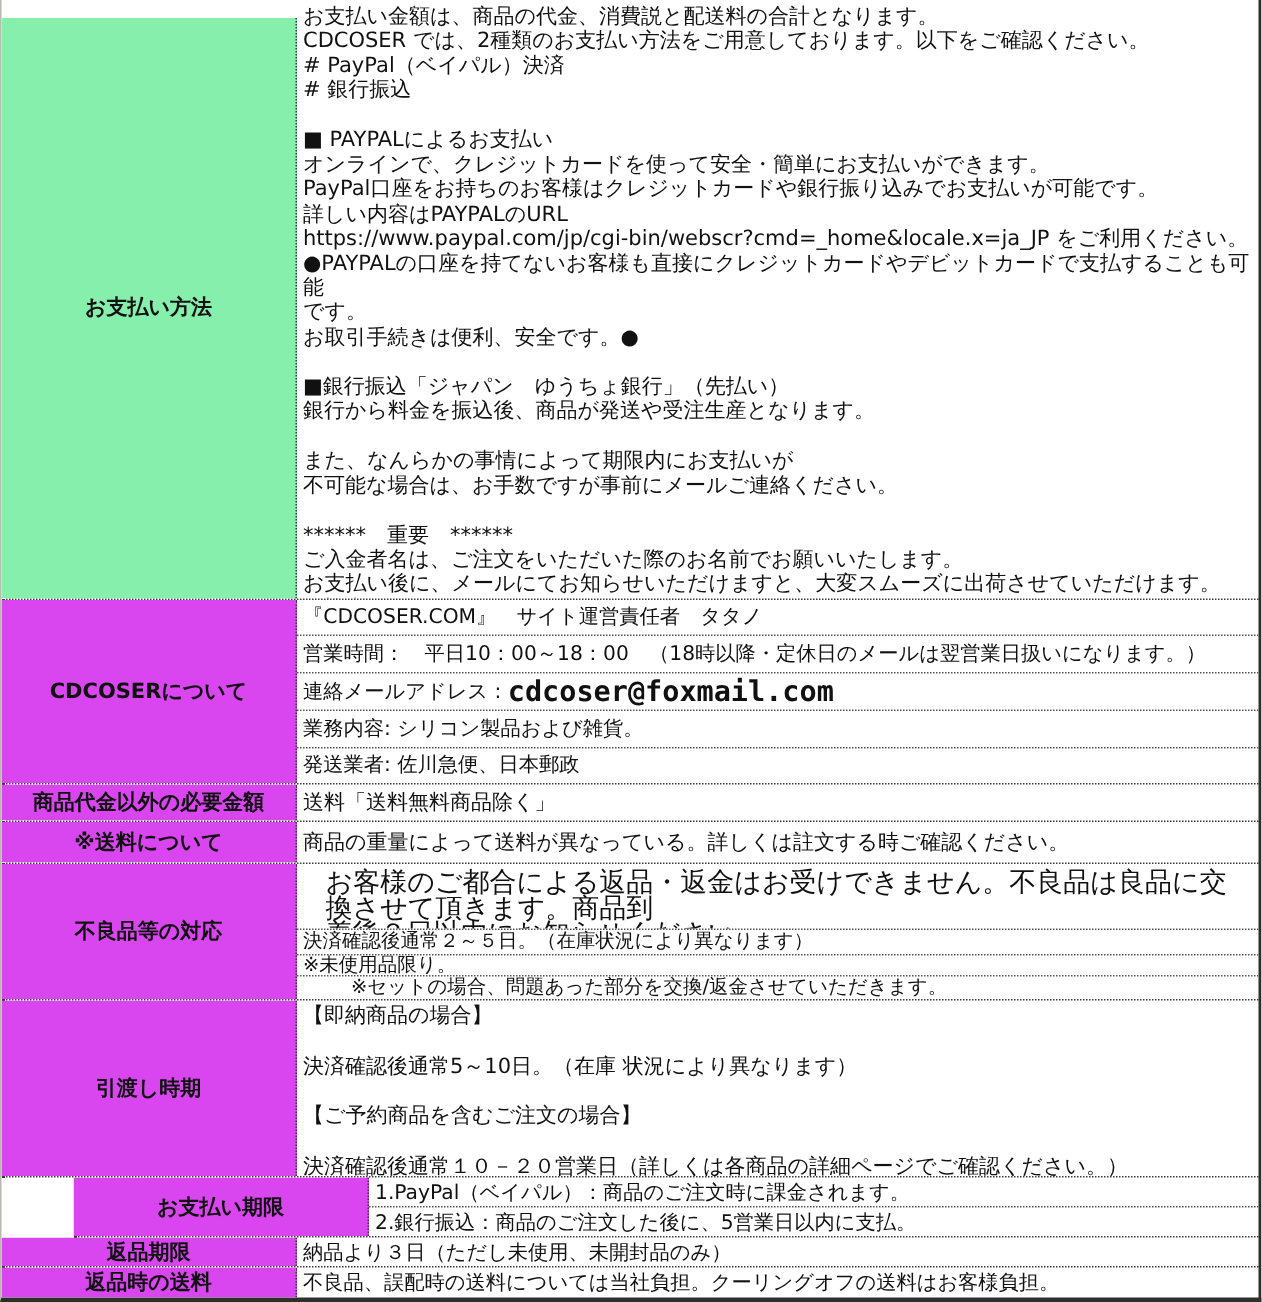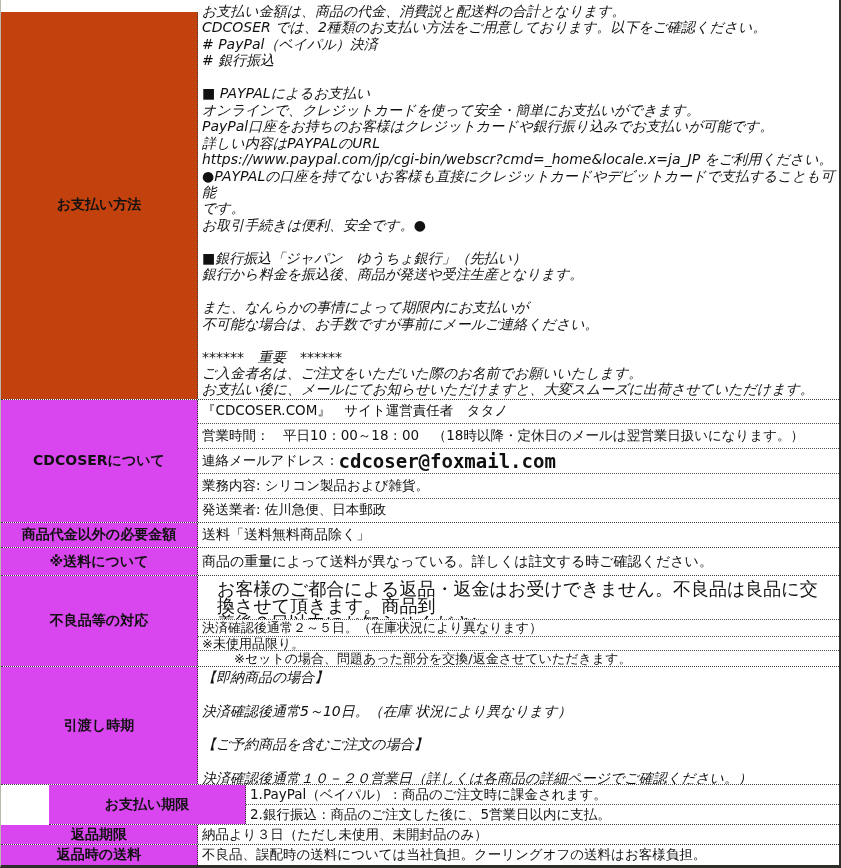--- a/index.html
+++ b/index.html
@@ -26,28 +26,27 @@
   .trow:last-child { border-bottom: none; }
   .th {
     width: 197px; flex: 0 0 197px;
     border-right: 1px dotted #3a3a3a;
     background: #d946ef;
     display: flex; align-items: center; justify-content: center;
     font-weight: bold; font-size: 14px;
     text-align: center;
     overflow: hidden;
   }
-  .th.white { background: #c2410c; margin-top: 12px; }
+  .th.white { background: #86efac; margin-top: 12px; }
   .td { flex: 1; overflow: hidden; font-size: 14px; }
   .textblock {
     white-space: pre-wrap;
     padding: 3px 2px 0 4px;
     line-height: 16.45px;
     font-size: 14px;
-    font-style: italic;
   }
   .subs { display: flex; flex-direction: column; }
   .sub {
     display: flex; align-items: center;
     padding: 0 4px;
     overflow: hidden;
     white-space: pre-wrap;
   }
   .sub + .sub { border-top: 1px dotted #555550; }
   .subs-even .sub { flex: 1; }

